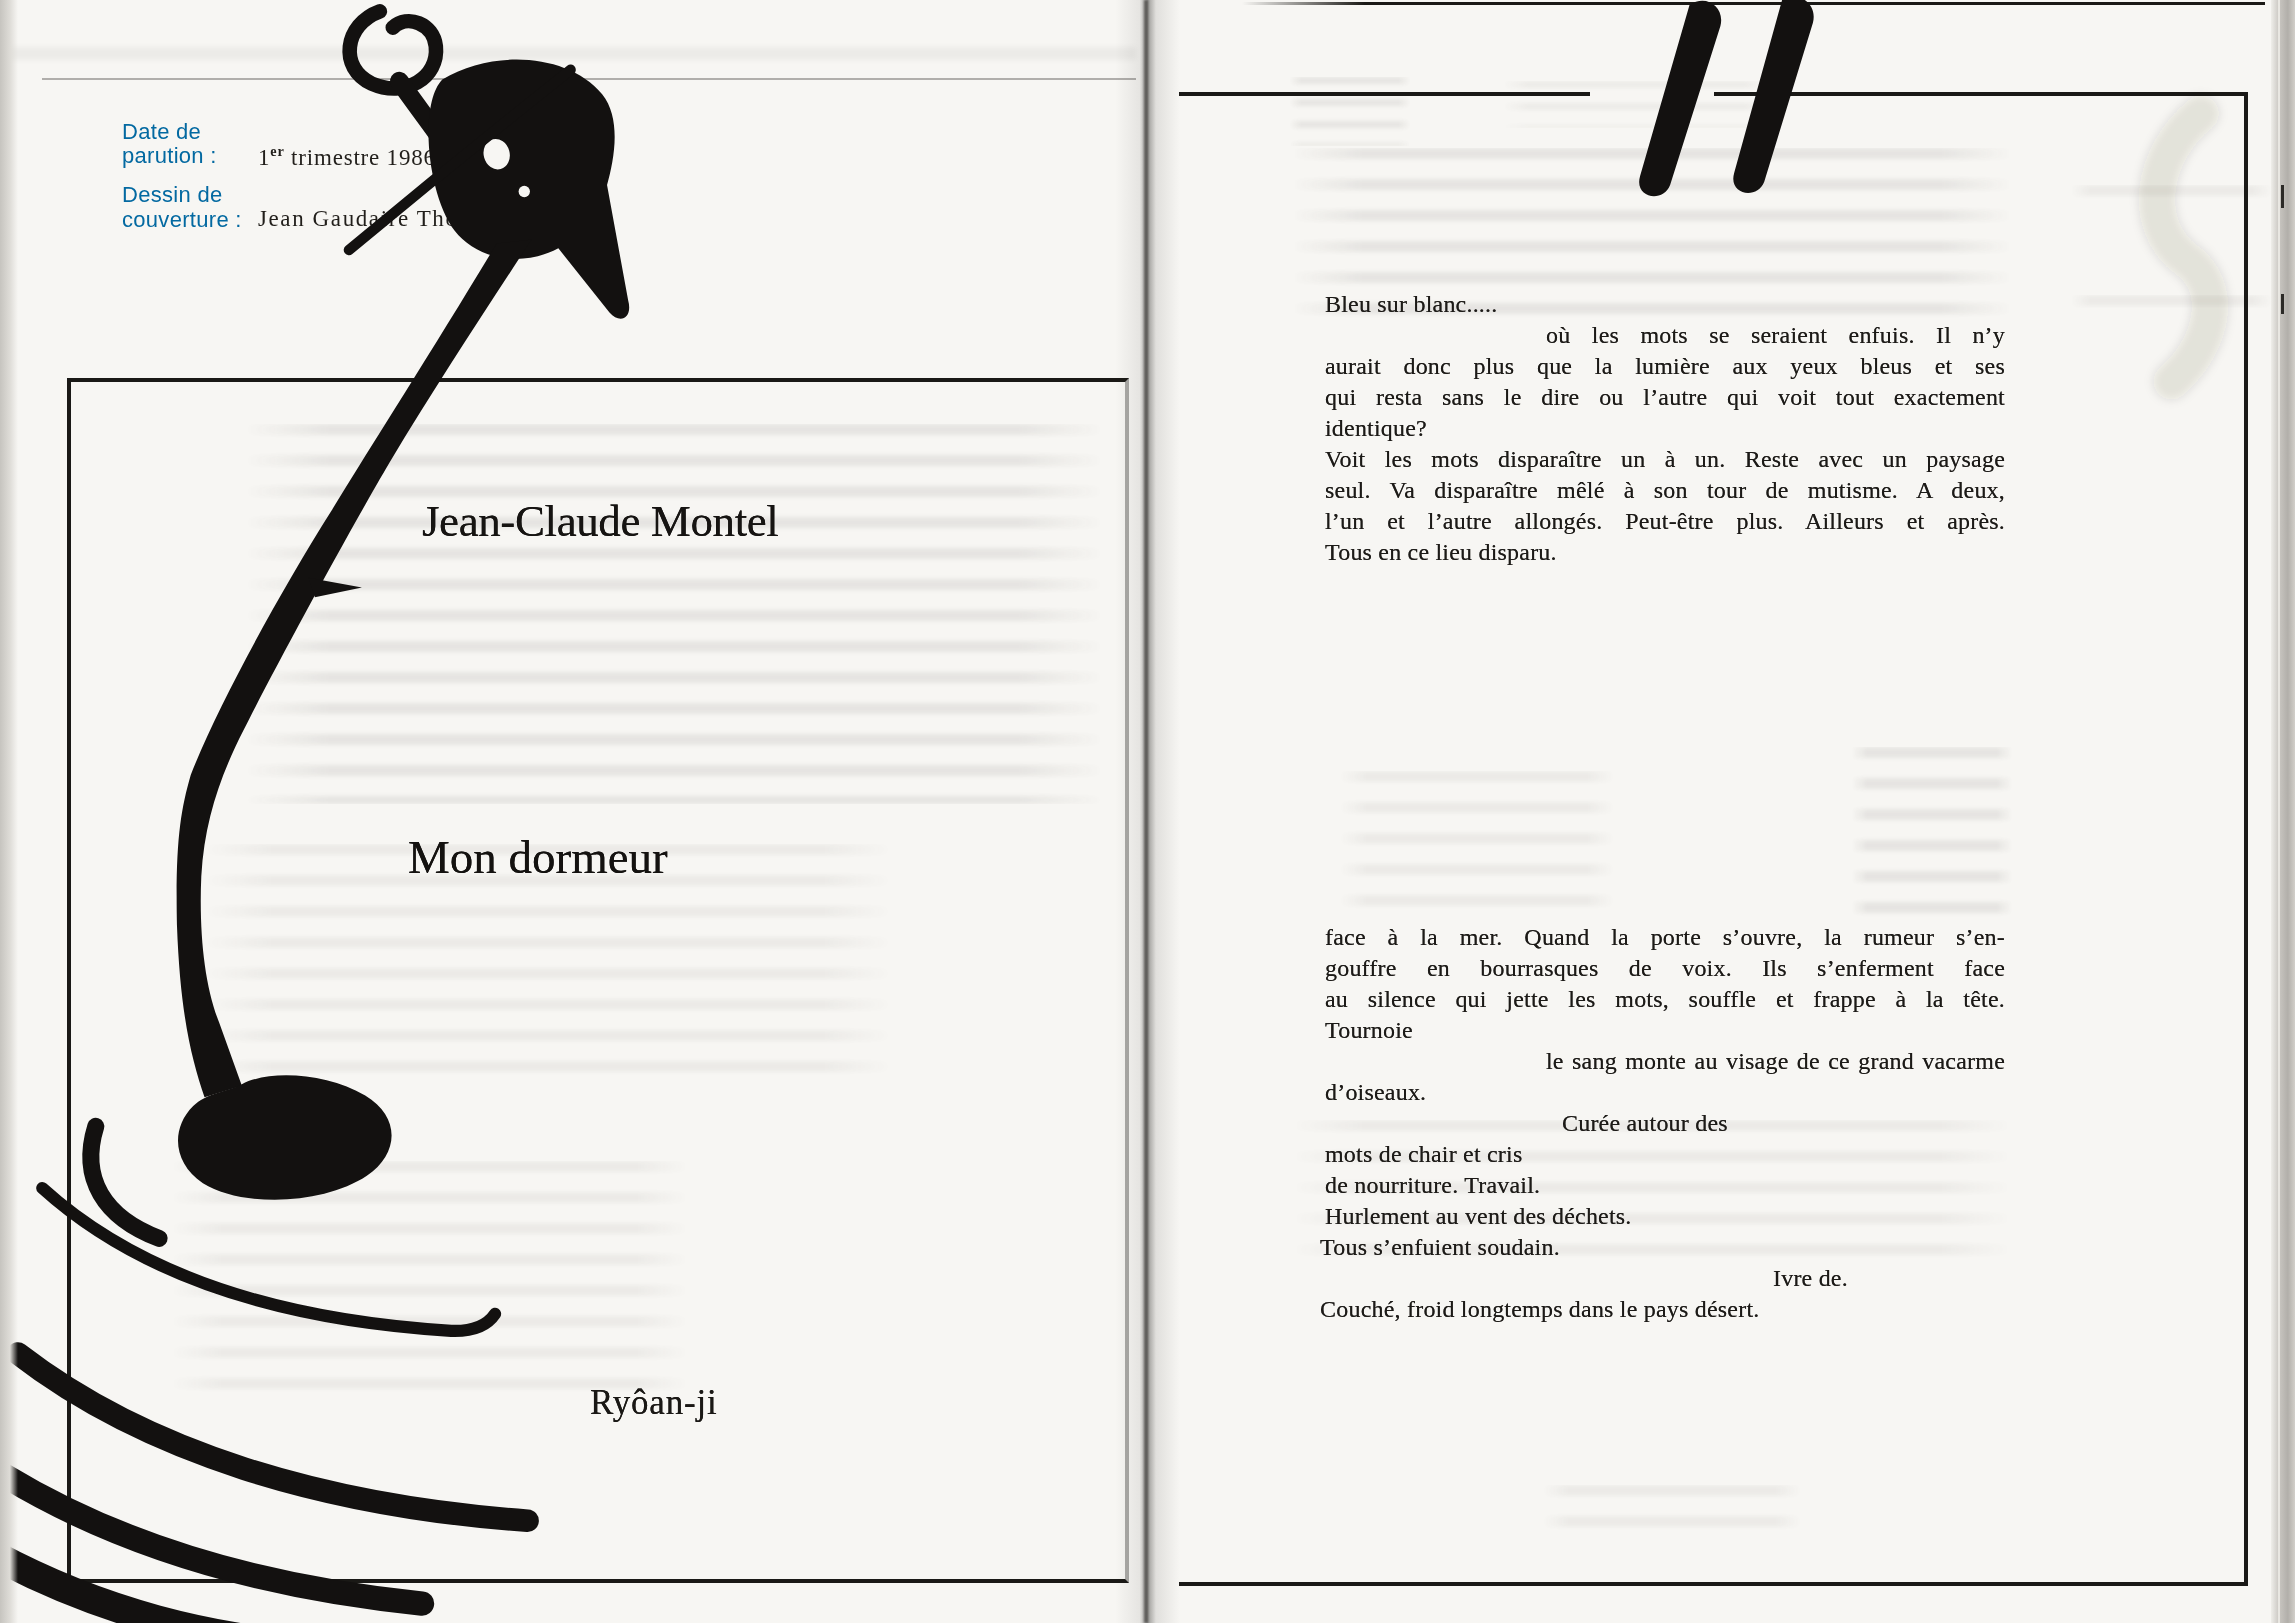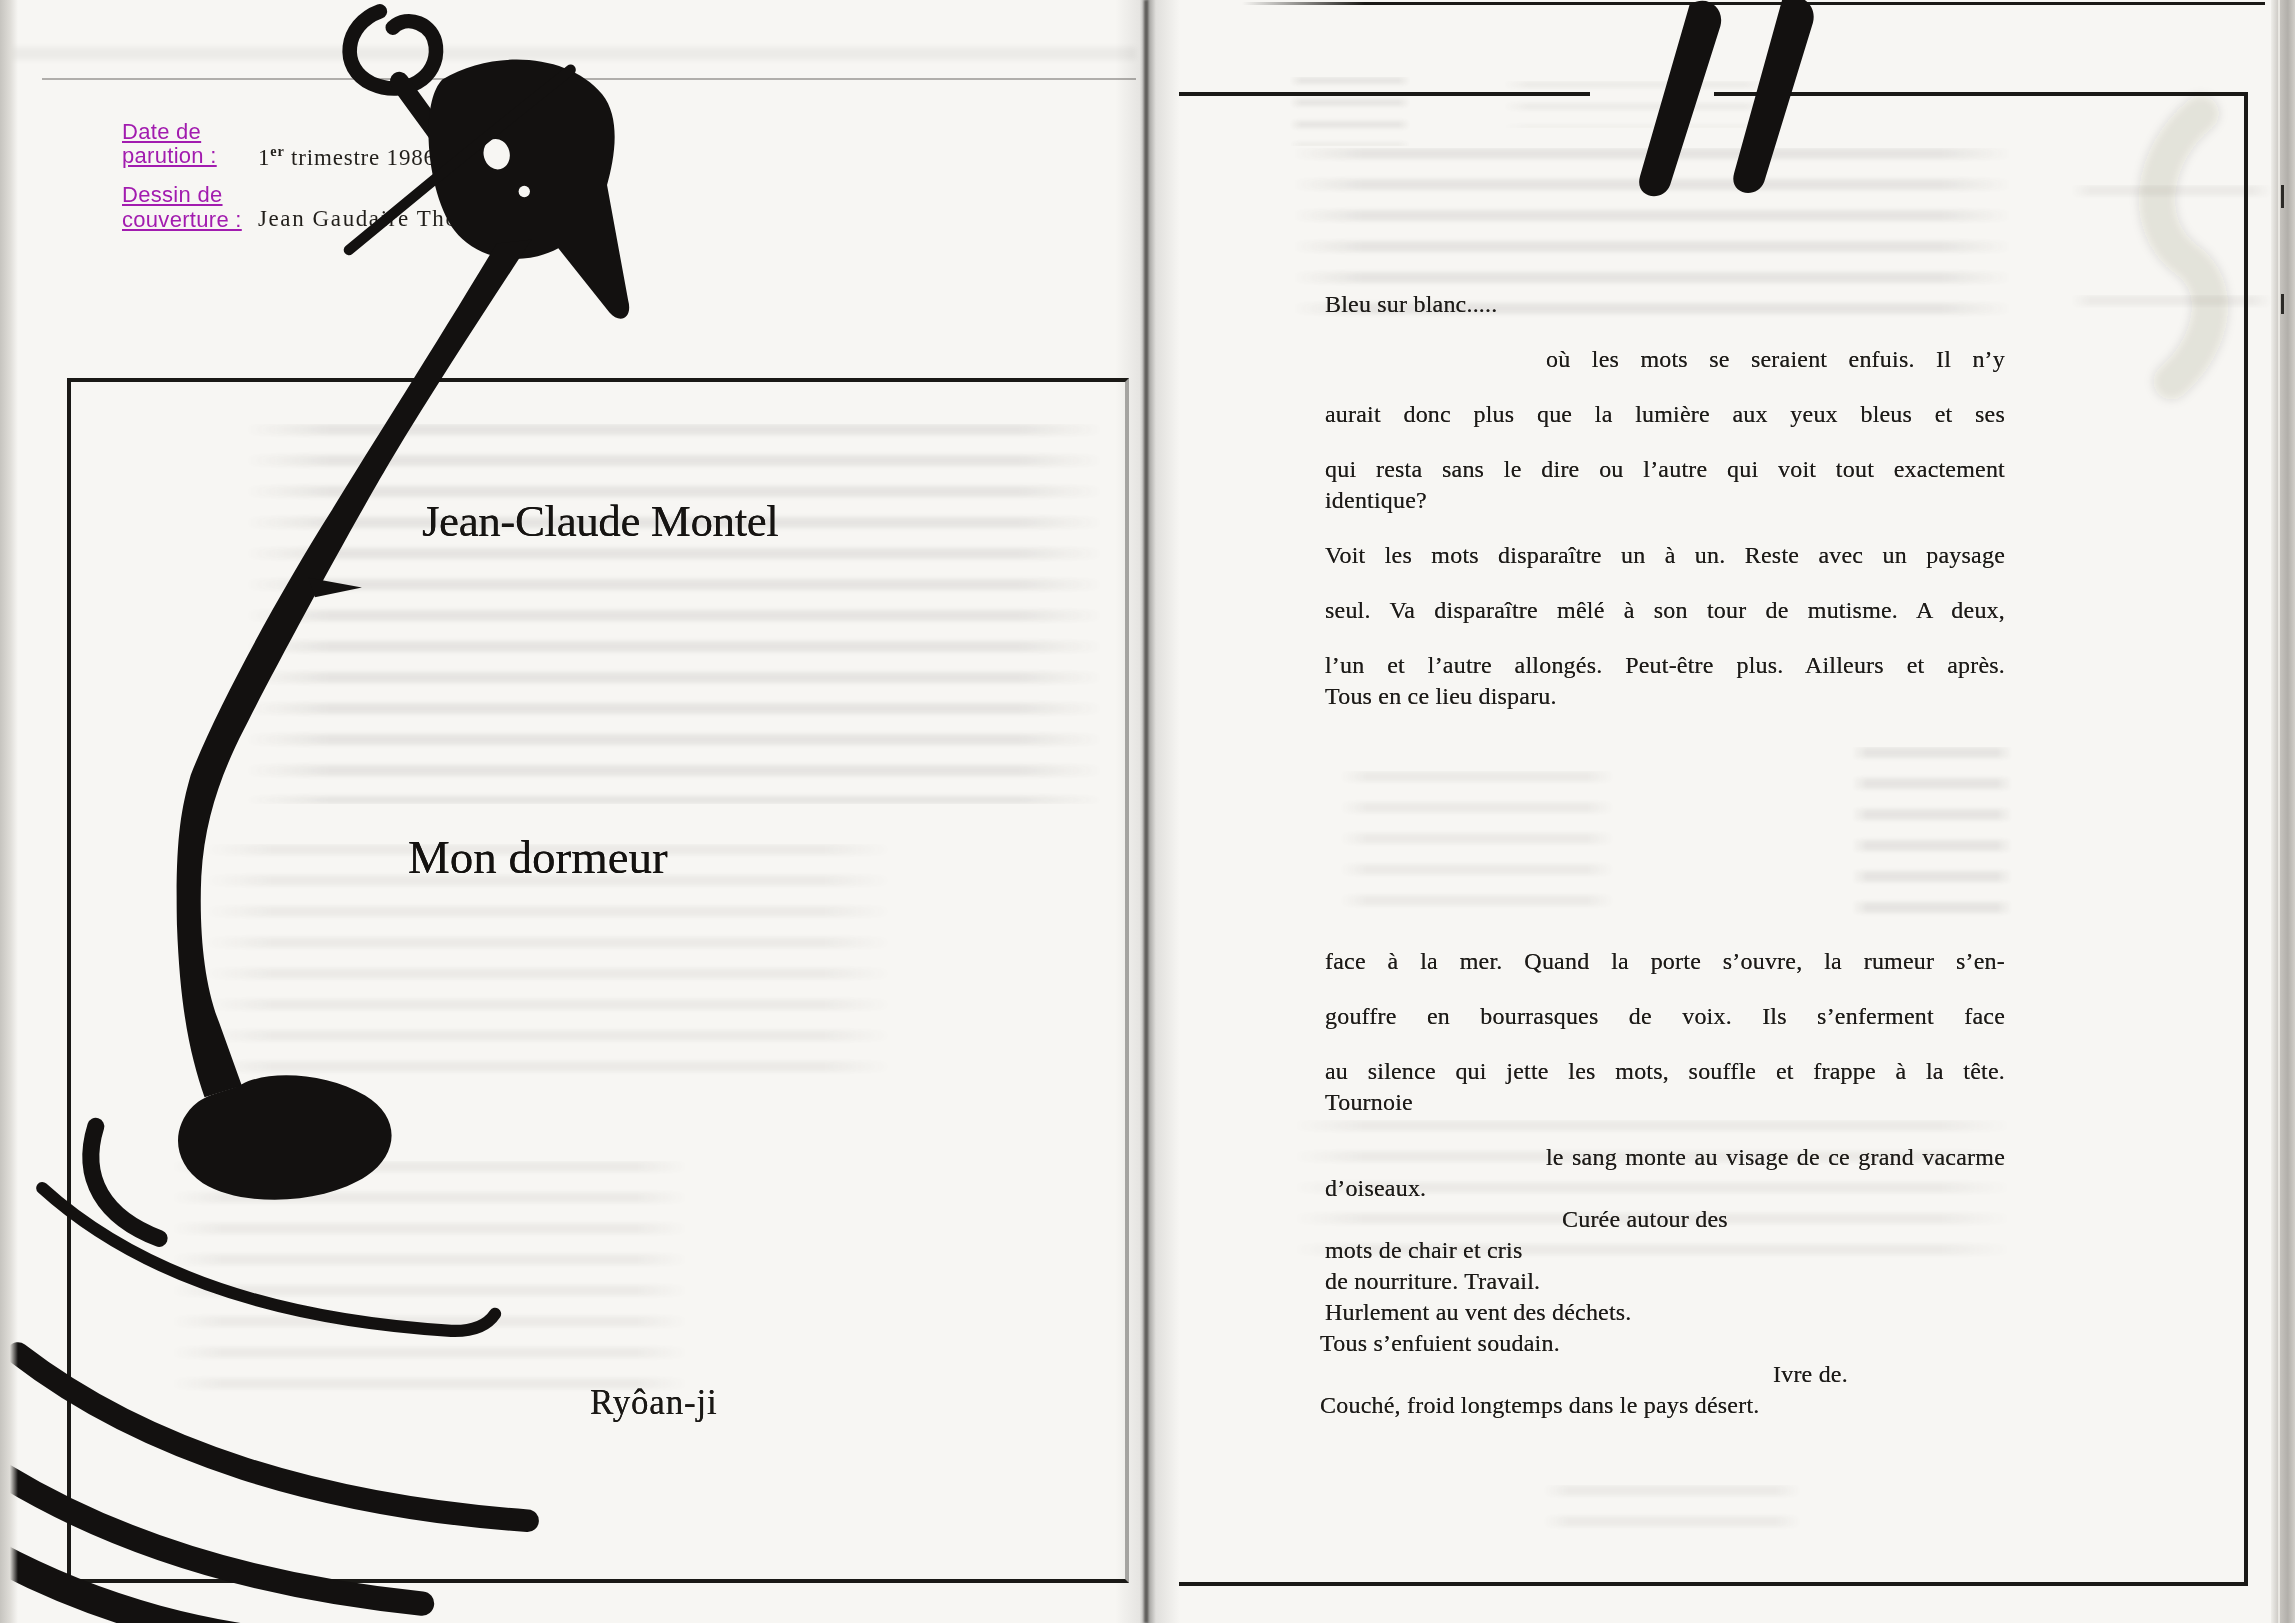--- a/index.html
+++ b/index.html
@@ -27,32 +27,32 @@
   
   .ghost{position:absolute;z-index:1;pointer-events:none;filter:blur(2px);opacity:.7;
     background:repeating-linear-gradient(180deg,rgba(62,59,54,.13) 0 10.6px,rgba(62,59,54,0) 10.6px 31px);
     -webkit-mask-image:linear-gradient(90deg,transparent,#000 10%,#000 90%,transparent);
             mask-image:linear-gradient(90deg,transparent,#000 10%,#000 90%,transparent);}
   .ghost.small{background:repeating-linear-gradient(180deg,rgba(62,59,54,.13) 0 7.3px,rgba(62,59,54,0) 7.3px 22px);}
   .ghost.faint{opacity:.45;}
 
   
   .publabel{font-family:"Liberation Sans","DejaVu Sans",sans-serif;font-size:22px;line-height:24px;
-    color:#a21caf;letter-spacing:0.3px;z-index:3;text-decoration:underline;}
+    color:#0369a1;letter-spacing:0.3px;z-index:3;}
   .pubvalue{font-size:23px;color:#221f1b;letter-spacing:0.8px;z-index:3;}
   .pubvalue sup{font-size:.62em;font-weight:bold;}
   .author-title{font-size:45px;letter-spacing:-0.4px;color:#161412;z-index:3;text-shadow:0 0 0.5px #161412;}
   .book-title{font-size:47px;color:#141210;z-index:3;text-shadow:0 0 0.6px #141210;}
   .place-name{font-size:35px;letter-spacing:0.8px;color:#1a1815;z-index:3;text-shadow:0 0 0.4px #1a1815;}
 
   
   .poemblock{left:1325px;width:680px;z-index:3;font-size:24px;line-height:31px;
     color:#1c1a17;letter-spacing:0.2px;text-shadow:0 0 0.4px rgba(28,26,23,.75);}
   .poemblock .line{height:31px;white-space:nowrap;}
-  .poemblock .line.just{white-space:normal;text-align:justify;text-align-last:justify;overflow:hidden;margin-top:24px;}
+  .poemblock .line.just{white-space:normal;text-align:justify;text-align-last:justify;overflow:hidden;}
 
   svg.ink{left:0;top:0;z-index:6;pointer-events:none;}
 </style>
 </head>
 <body>
 
 <div class="spread">
 
   <div class="abs" style="left:0;top:0;width:1145px;height:1623px;">
 

